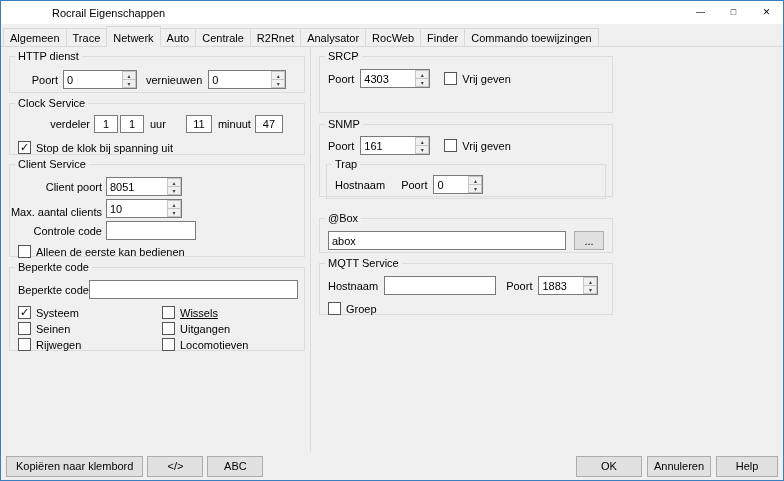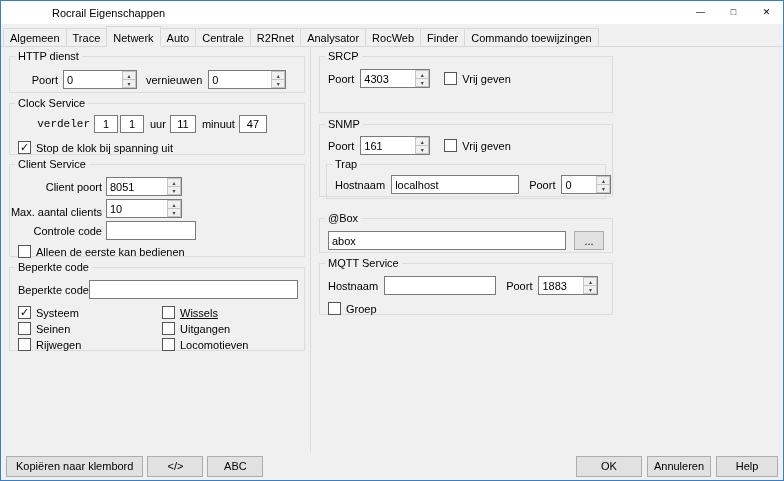--- a/index.html
+++ b/index.html
@@ -174,24 +174,24 @@
           <span class="ar up">▴</span>
           <span class="ar">▾</span>
         </span>
       </span>
     </div>
   </fieldset>
 
   <fieldset style="left:8px;top:96px;width:296px;height:58px;">
     <legend>Clock Service</legend>
     <div class="row" style="left:14px;top:6px;">
-      <span class="lbl" style="width:66px;text-align:right;margin-right:4px;font-family:Liberation Mono, monospace;">verdeler</span>
+      <span class="lbl" style="width:66px;text-align:right;margin-right:4px;">verdeler</span>
       <input class="txt txt-sm" style="width: 24px;" value="1">
       <input class="txt txt-sm" style="width: 24px; margin-left: 2px;" value="1">
-      <span class="lbl" style="margin-left:6px;margin-right:4px;">uur</span>
+      <span class="lbl" style="margin-left:6px;margin-right:20px;">uur</span>
       <input class="txt txt-sm" style="width: 26px;" value="11">
       <span class="lbl" style="margin-left:6px;margin-right:4px;">minuut</span>
       <input class="txt txt-sm" style="width: 28px;" value="47">
     </div>
     <div class="row" style="left:8px;top:32px;">
       <label class="check">
         <span class="cb on">
             <span class="tick">✓</span>
           </span>
         <span>Stop de klok bij spanning uit</span>
@@ -310,21 +310,20 @@
       </span>
       <label class="check" style="margin-left:14px;">
         <span class="cb"></span>
         <span>Vrij geven</span>
       </label>
     </div>
     <fieldset style="left:6px;top:28px;width:280px;height:41px;">
       <legend>Trap</legend>
       <div class="row" style="left:8px;top:5px;">
         <span class="lbl" style="margin-right:6px;">Hostnaam</span>
-        <input class="txt" style="width: 128px;" value="localhost">
         <span class="lbl" style="margin-left:10px;margin-right:6px;">Poort</span>
         <span class="spin" style="width:50px;">
           <input value="0" style="">
           <span class="arrows">
             <span class="ar up">▴</span>
             <span class="ar">▾</span>
           </span>
         </span>
       </div>
     </fieldset>

